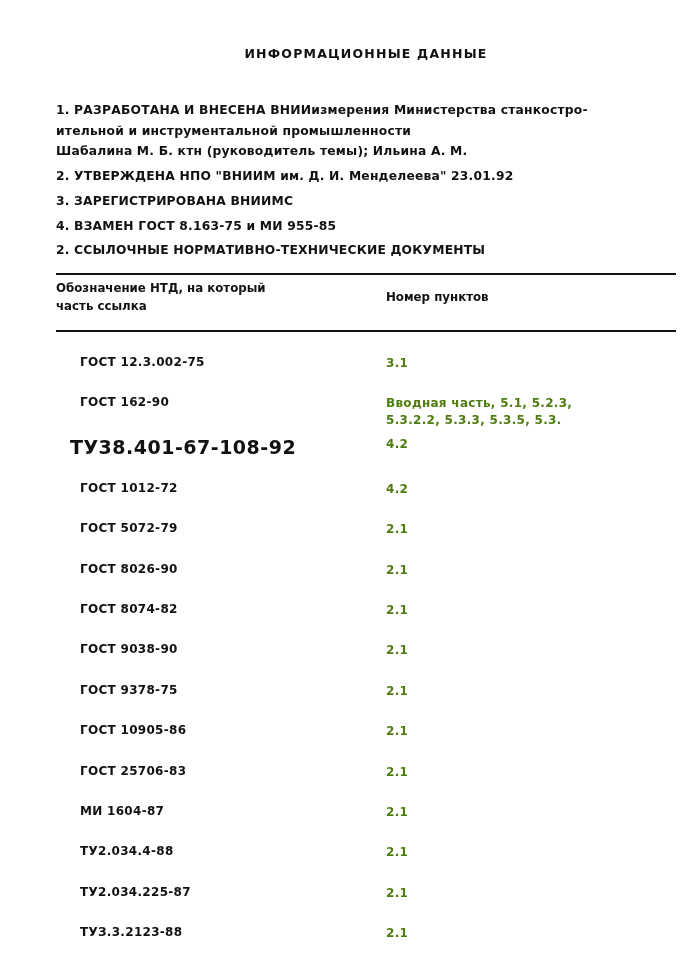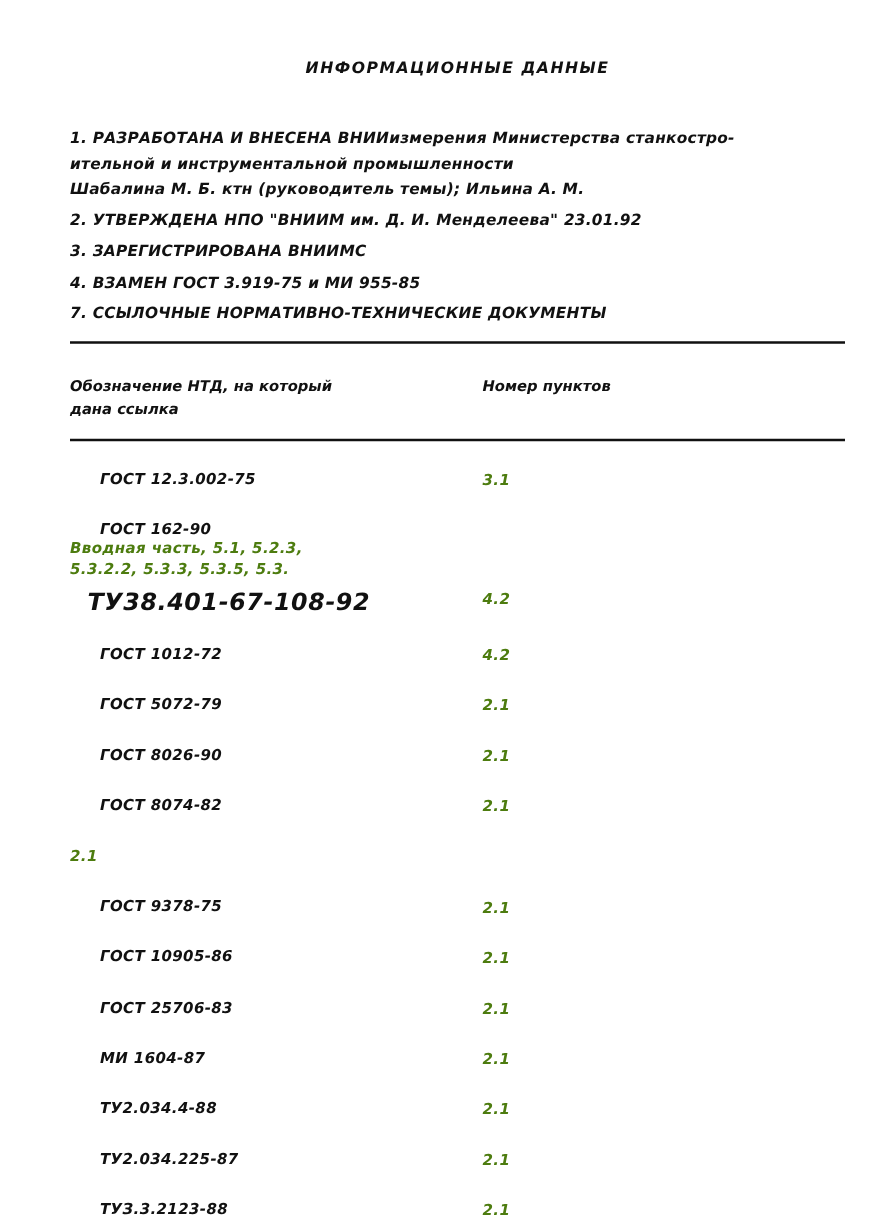--- a/index.html
+++ b/index.html
@@ -14,21 +14,20 @@
     color: #111;
     position: relative;
     overflow: hidden;
   }
   .page {
     width: 700px;
     height: 980px;
     position: relative;
     box-sizing: border-box;
     padding: 40px 24px 0 56px;
-    font-style: italic;
   }
   .doc-title {
     text-align: center;
     font-family: "DejaVu Sans", sans-serif;
     font-size: 12.5px;
     font-weight: 700;
     letter-spacing: 1.2px;
     margin-top: 6px;
     margin-bottom: 0;
     color: #111;
@@ -51,22 +50,23 @@
   .intro p.tight {
     margin-bottom: 7px;
   }
   .rule {
     border: 0;
     border-top: 2px solid #111;
     margin: 14px 0 0 0;
   }
   .table-head {
     display: flex;
-    margin-top: 25px;
+    margin-top: 4px;
     margin-bottom: 8px;
+    align-items: center;
   }
   .table-head .col-a {
     width: 330px;
     font-family: "DejaVu Sans", sans-serif;
     font-size: 11.8px;
     font-weight: 700;
     line-height: 1.55;
     color: #111;
   }
   .table-head .col-b {
@@ -108,46 +108,45 @@
     font-size: 19px;
     letter-spacing: 0.5px;
     padding-left: 14px;
   }
   .row.big {
     margin-top: 6px;
     margin-bottom: 6px;
   }
   .row.wrap2 {
     margin-bottom: 6px;
-    flex-direction: column;
   }
 </style>
 </head>
 <body>
 
 <div class="page">
 
   <h1 class="doc-title">ИНФОРМАЦИОННЫЕ ДАННЫЕ</h1>
 
   <div class="intro">
     <p>1. РАЗРАБОТАНА И ВНЕСЕНА ВНИИизмерения Министерства станкостро-</p>
     <p class="cont">ительной и инструментальной промышленности</p>
     <p class="cont">Шабалина М. Б. ктн (руководитель темы); Ильина А. М.</p>
     <p>2. УТВЕРЖДЕНА НПО "ВНИИМ им. Д. И. Менделеева" 23.01.92</p>
     <p>3. ЗАРЕГИСТРИРОВАНА ВНИИМС</p>
-    <p>4. ВЗАМЕН ГОСТ 3.919-75 и МИ 955-85</p>
-    <p class="tight">7. ССЫЛОЧНЫЕ НОРМАТИВНО-ТЕХНИЧЕСКИЕ ДОКУМЕНТЫ</p>
+    <p>4. ВЗАМЕН ГОСТ 8.163-75 и МИ 955-85</p>
+    <p class="tight">2. ССЫЛОЧНЫЕ НОРМАТИВНО-ТЕХНИЧЕСКИЕ ДОКУМЕНТЫ</p>
   </div>
 
   <hr class="rule">
 
   <div class="table-head">
     <div class="col-a">
       <div>Обозначение НТД, на который</div>
-      <div>дана ссылка</div>
+      <div>часть ссылка</div>
     </div>
     <div class="col-b">Номер пунктов</div>
   </div>
 
   <hr class="rule">
 
   <div class="rows">
 
     <div class="row">
       <div class="c1">ГОСТ 12.3.002-75</div>
@@ -179,20 +178,21 @@
       <div class="c1">ГОСТ 8026-90</div>
       <div class="c2">2.1</div>
     </div>
 
     <div class="row">
       <div class="c1">ГОСТ 8074-82</div>
       <div class="c2">2.1</div>
     </div>
 
     <div class="row">
+      <div class="c1">ГОСТ 9038-90</div>
       <div class="c2">2.1</div>
     </div>
 
     <div class="row">
       <div class="c1">ГОСТ 9378-75</div>
       <div class="c2">2.1</div>
     </div>
 
     <div class="row">
       <div class="c1">ГОСТ 10905-86</div>

